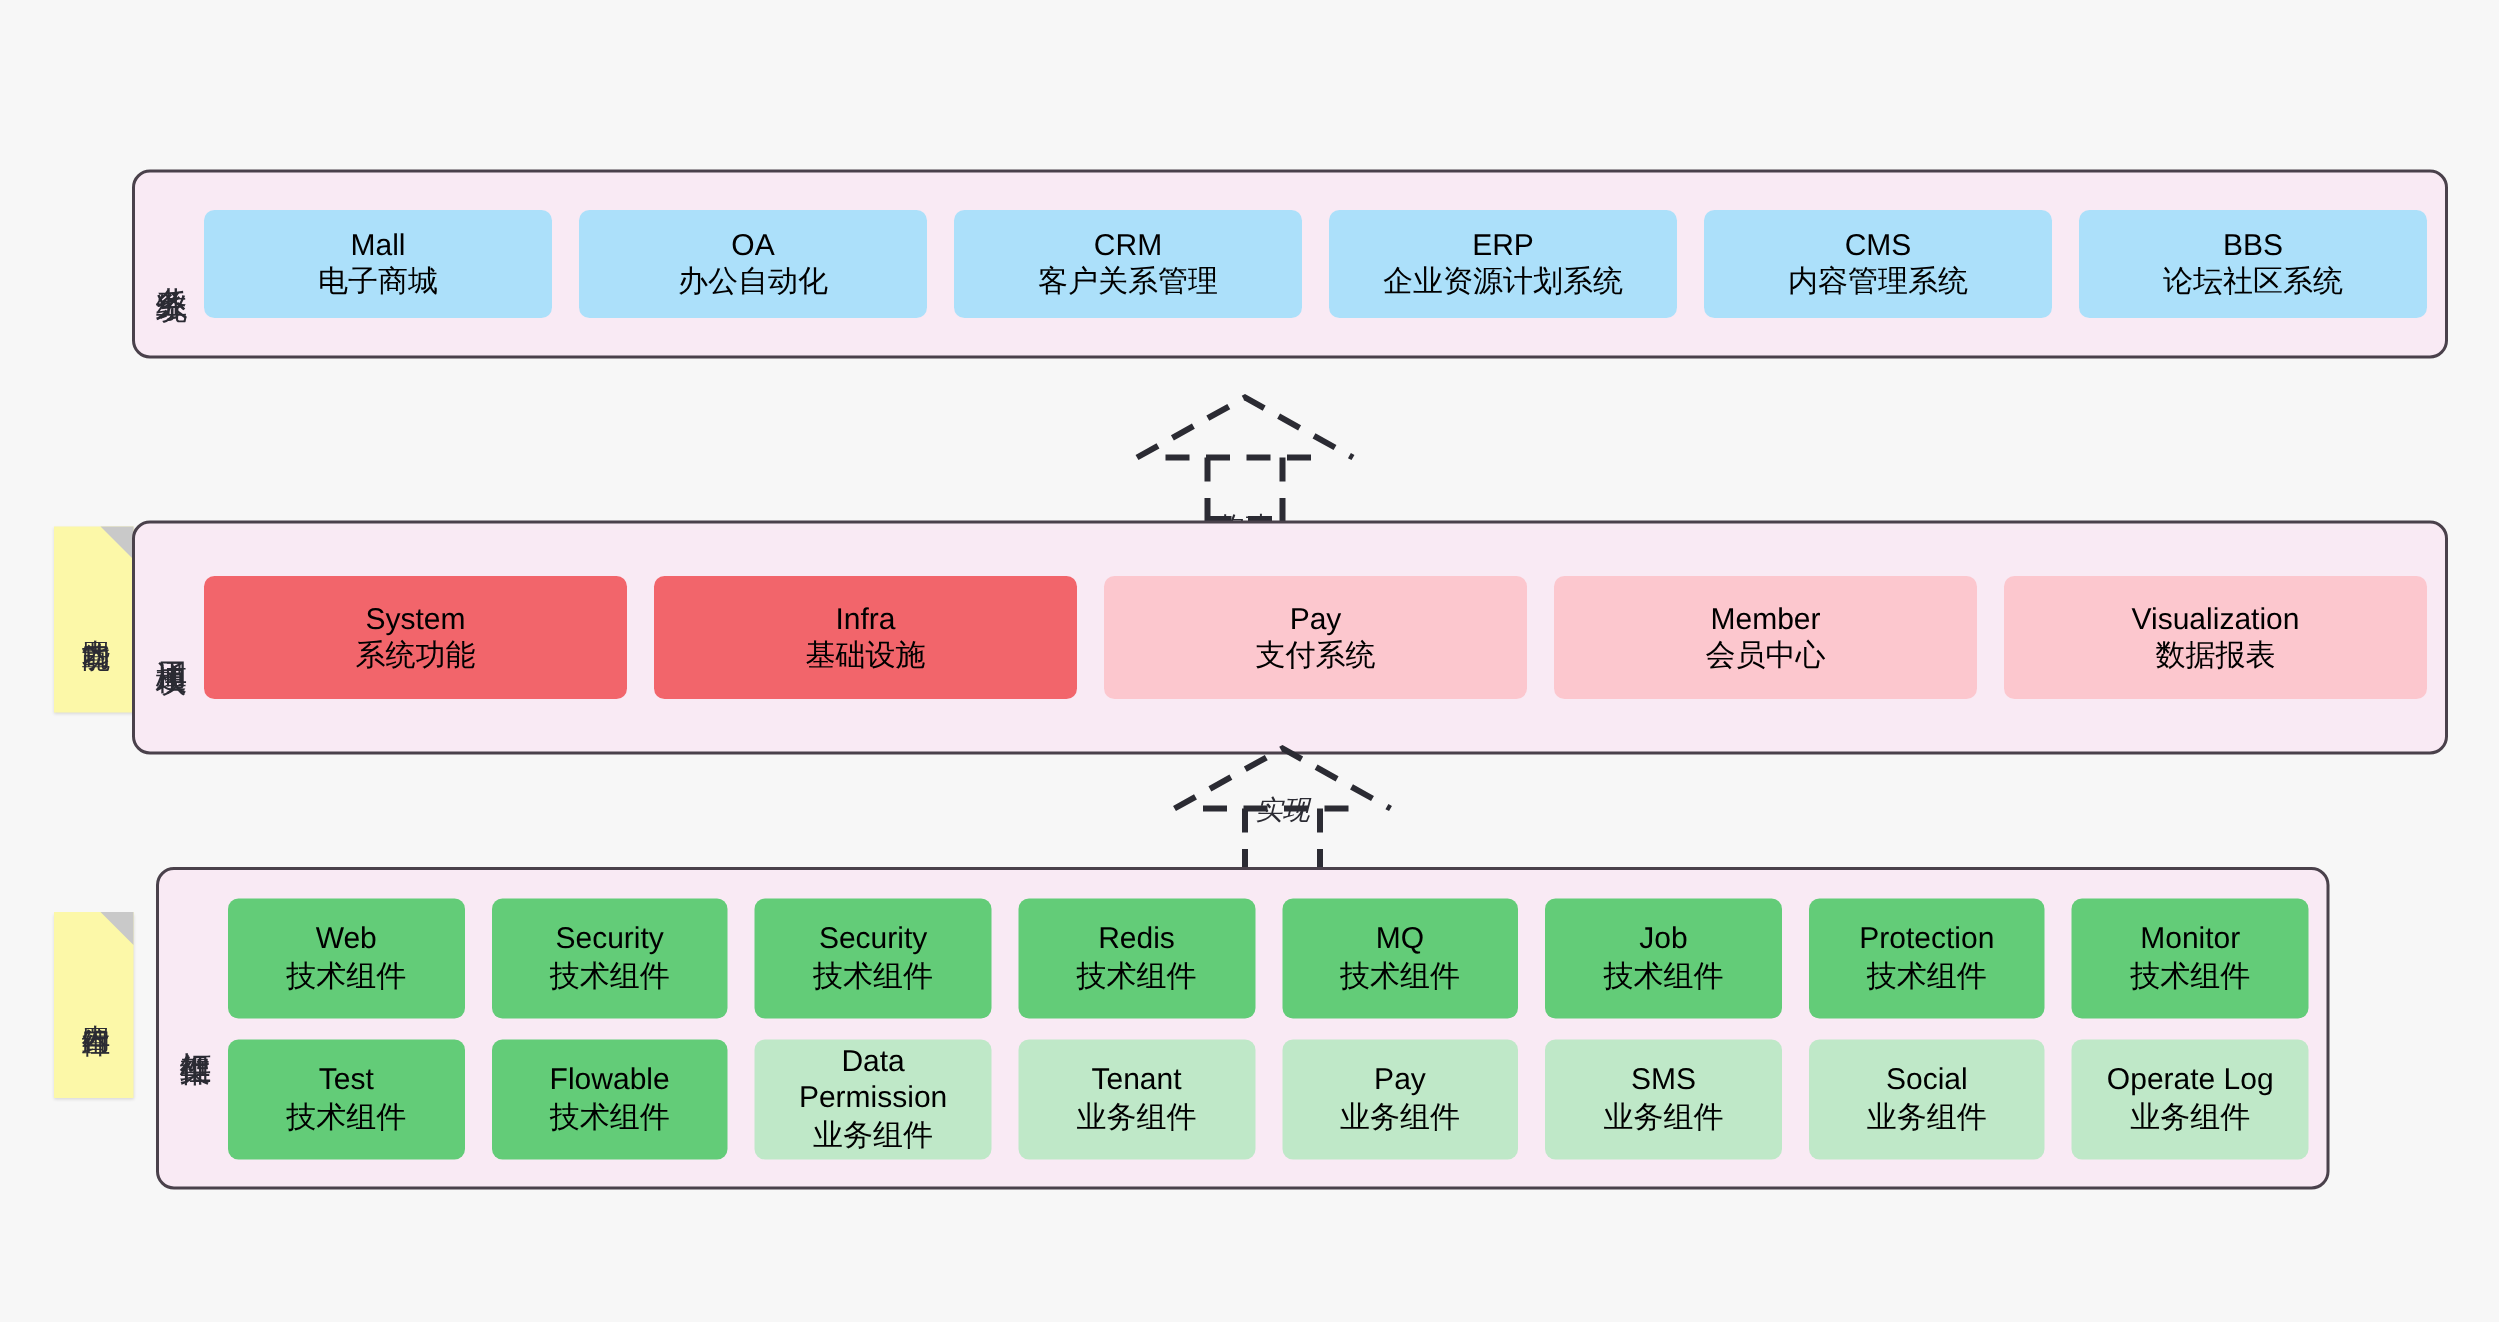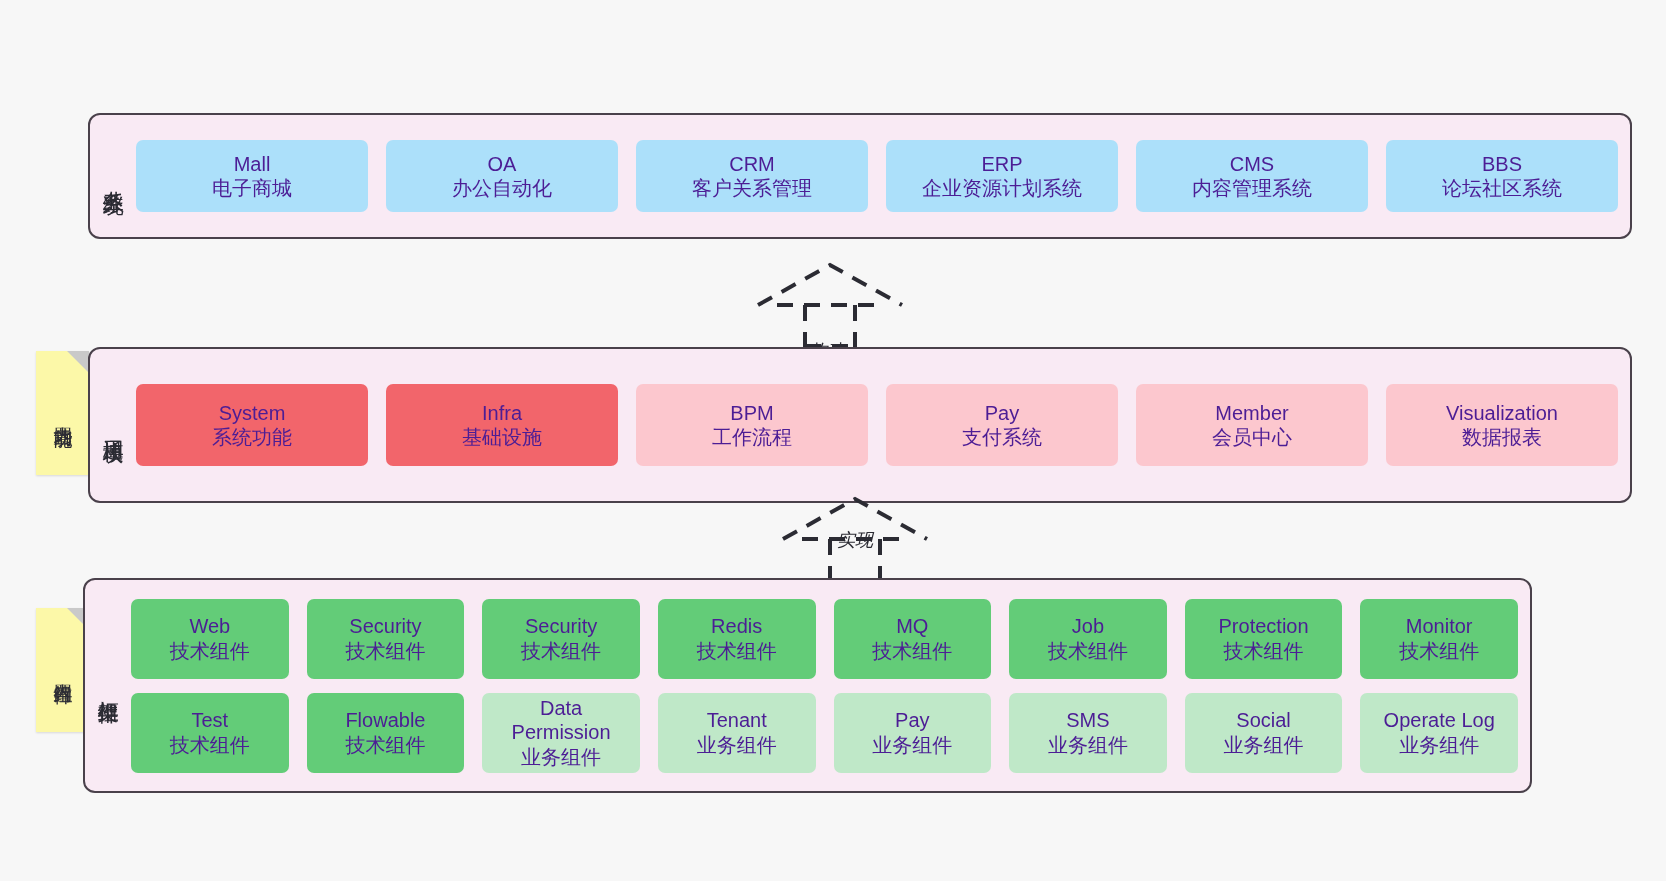--- a/index.html
+++ b/index.html
@@ -63,42 +63,42 @@
     flex: 1 1 0;
     min-width: 0;
     border-radius: 7px;
     display: flex;
     flex-direction: column;
     align-items: center;
     justify-content: center;
     text-align: center;
     font-size: 20px;
     line-height: 1.22;
-    color: #4c1d95;
+    color: #000000;
     padding: 6px 6px;
     box-sizing: border-box;
   }
   .cell .l1 { display: block; }
   .cell .l2 { display: block; }
 
   
   .c-blue       { background: #ace0fa; }
   .c-red        { background: #f2656b; }
   .c-pink       { background: #fcc7ce; }
   .c-green      { background: #63cc78; }
   .c-greenlight { background: #bfe8c8; }
 
   
   #layer-business  { left: 88px;  top: 113px; width: 1544px; height: 126px; }
   #layer-business .cell-row { height: 72px; }
 
   #layer-common    { left: 88px;  top: 347px; width: 1544px; height: 156px; }
   #layer-common .cell-row { height: 82px; }
 
-  #layer-framework { left: 83px;  top: 578px; width: 1449px; height: 215px; }
+  #layer-framework { left: 104px;  top: 578px; width: 1449px; height: 215px; }
   #layer-framework .cell-row { height: 80px; }
 
   
   .note {
     position: absolute;
     width: 53px;
     background: #fcf8a8;
     box-sizing: border-box;
     display: flex;
     align-items: center;
@@ -197,24 +197,20 @@
       <div class="cell-row">
         <div class="cell c-red">
           <span class="l1">System</span>
           <span class="l2">系统功能</span>
         </div>
         <div class="cell c-red">
           <span class="l1">Infra</span>
           <span class="l2">基础设施</span>
         </div>
         <div class="cell c-pink">
-          <span class="l1">BPM</span>
-          <span class="l2">工作流程</span>
-        </div>
-        <div class="cell c-pink">
           <span class="l1">Pay</span>
           <span class="l2">支付系统</span>
         </div>
         <div class="cell c-pink">
           <span class="l1">Member</span>
           <span class="l2">会员中心</span>
         </div>
         <div class="cell c-pink">
           <span class="l1">Visualization</span>
           <span class="l2">数据报表</span>

